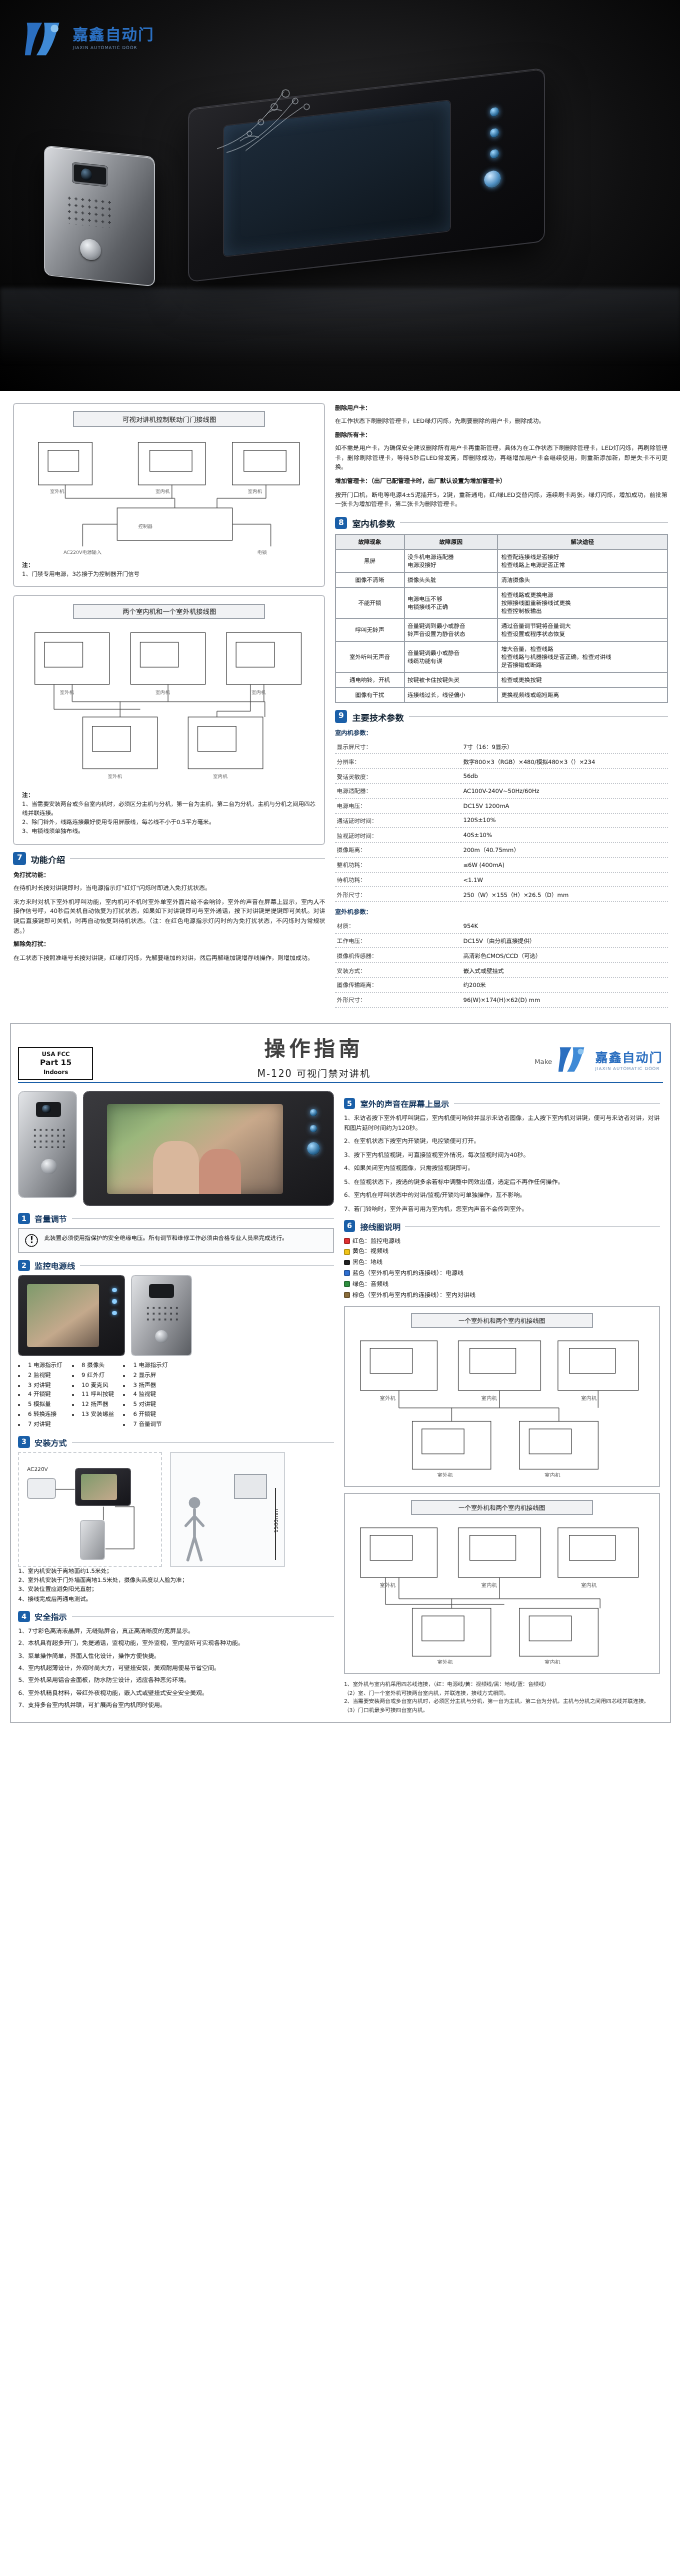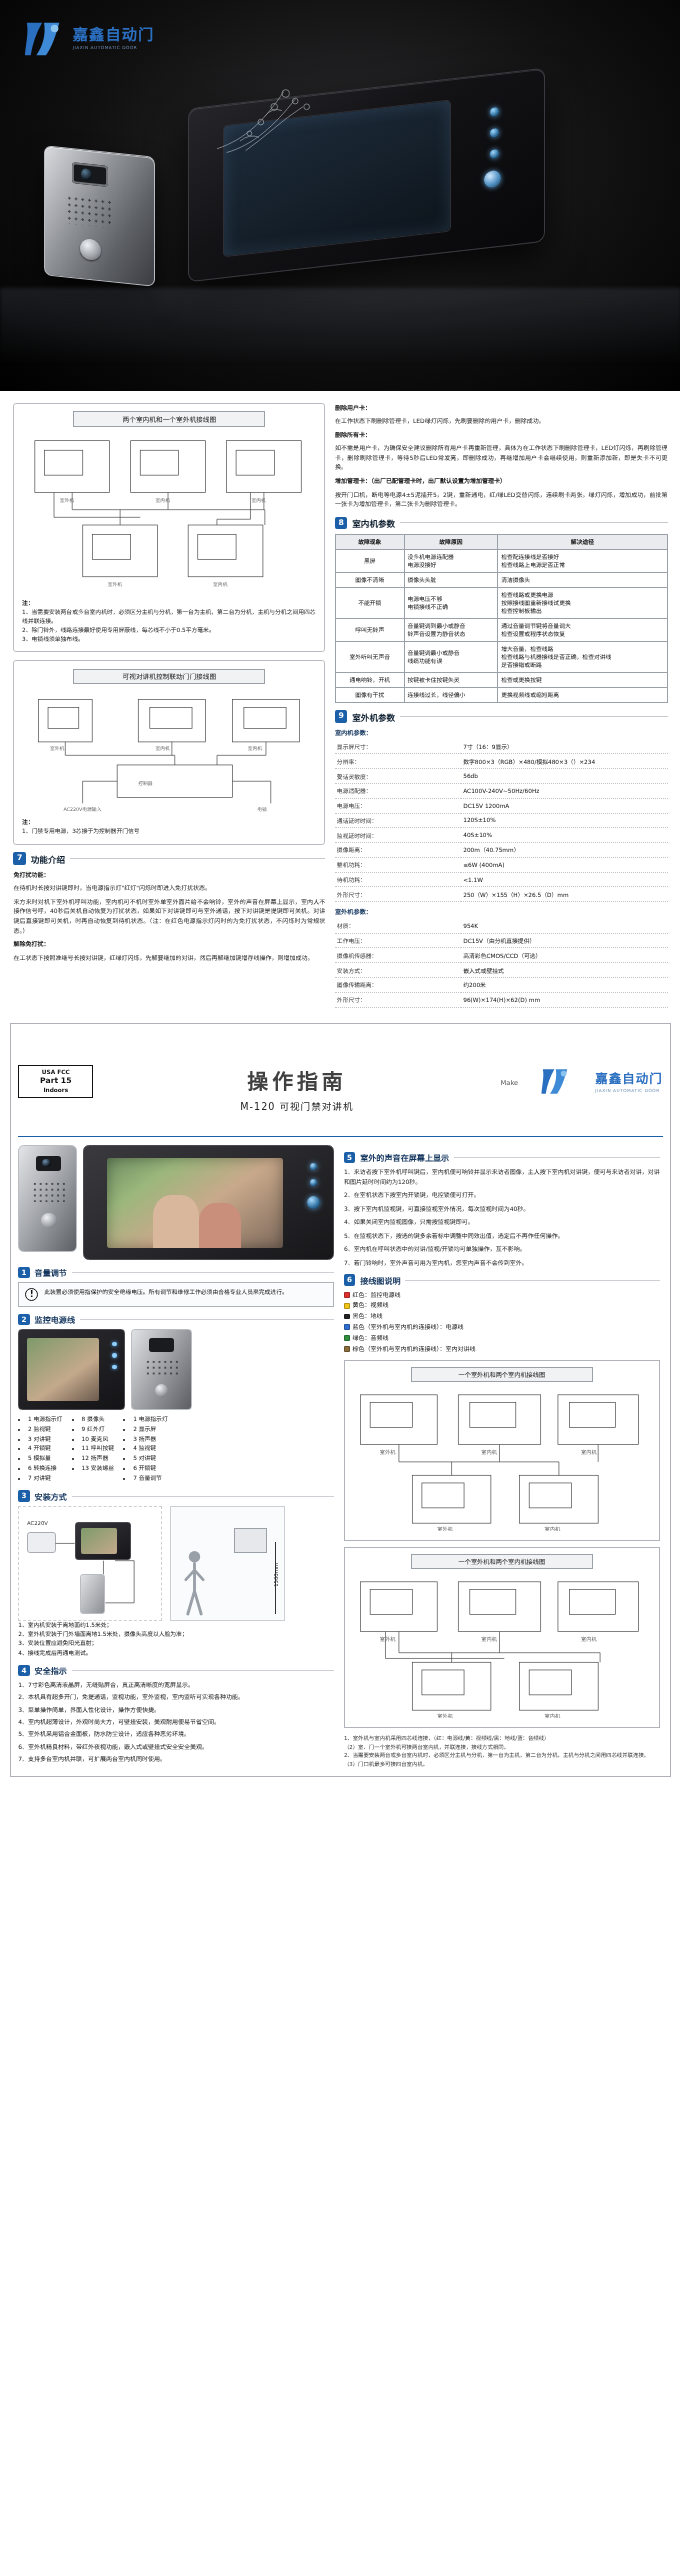--- a/index.html
+++ b/index.html
@@ -228,43 +228,42 @@
     font-size: 6.2px; font-weight: bold; margin: 4.8px 0 2.9px 0; color: #14365e;
   }
 
   
   .manual {
     margin: 5.8px 9.6px 13.4px 9.6px;
     border: 1px solid #aeb2b8;
     padding: 7.7px;
   }
   .manual-head {
-    display: flex; align-items: flex-start; justify-content: space-between;
+    display: flex; align-items: flex-end; justify-content: space-between;
     border-bottom: 1.9px solid #1a5fa8;
-    padding-bottom: 23px;
-    margin-top: 33px;
+    padding-bottom: 2px;
   }
   .fcc {
     width: 75px;
     border: 1.4px solid #111;
     text-align: center;
     font-size: 5.8px;
     line-height: 1.35;
     padding: 2.9px 1.9px;
     font-weight: bold;
   }
   .fcc .big { font-size: 7.7px; }
   .manual-title { text-align: center; flex: 1; }
   .manual-title .t1 {
     font-size: 21px; font-weight: bold; letter-spacing: 3.8px; color: #404040;
   }
   .manual-title .t2 {
     font-size: 9.6px; margin-top: 4.8px; color: #222; letter-spacing: 1px;
   }
-  .manual-logo { display: flex; align-items: center; gap: 22px; }
+  .manual-logo { display: flex; align-items: center; gap: 5px; }
   .manual-logo .make { font-size: 6.7px; color: #555; }
 
   .manual-body { display: flex; gap: 9.6px; margin-top: 7.7px; }
   .mcol { width: 316px; }
 
   .hero2 {
     display: flex; gap: 5.8px; align-items: flex-start; margin-bottom: 5.8px;
   }
   .dev-small {
     width: 59px; height: 107px;
@@ -466,20 +465,52 @@
       <div class="ds-cam"></div>
       <div class="ds-speaker"></div>
       <div class="ds-btn"></div>
     </div>
     <div class="reflection"></div>
   </div>
 
   <div class="tech">
 
     <div class="col-l">
+
+      <div class="panel">
+        <div class="panel-cap">可视对讲机控制联动门门接线图</div>
+        <svg class="wire-svg" width="288" height="123" viewBox="0 0 300 128">
+          <g stroke="#444" stroke-width="0.7" fill="none">
+            <rect x="14" y="10" width="56" height="44"></rect>
+            <rect x="118" y="10" width="70" height="44"></rect>
+            <rect x="216" y="10" width="70" height="44"></rect>
+            <rect x="24" y="18" width="32" height="22"></rect>
+            <rect x="130" y="18" width="44" height="22"></rect>
+            <rect x="228" y="18" width="44" height="22"></rect>
+            <rect x="96" y="78" width="120" height="34"></rect>
+            <path d="M42 54 L42 68 L156 68 L156 78"></path>
+            <path d="M153 54 L153 68"></path>
+            <path d="M251 54 L251 68 L200 68 L200 78"></path>
+            <path d="M96 95 L60 95 L60 118"></path>
+            <path d="M216 95 L256 95 L256 118"></path>
+          </g>
+          <g fill="#666" font-size="5" font-family="DejaVu Sans">
+            <text x="26" y="62">室外机</text>
+            <text x="136" y="62">室内机</text>
+            <text x="232" y="62">室内机</text>
+            <text x="118" y="99">控制器</text>
+            <text x="40" y="126">AC220V电源输入</text>
+            <text x="242" y="126">电锁</text>
+          </g>
+        </svg>
+        <div class="note">
+          <b>注：</b>
+          <div>1、门禁专用电源，3芯接于为控制器开门信号</div>
+        </div>
+      </div>
 
       <div class="panel">
         <div class="panel-cap">两个室内机和一个室外机接线图</div>
         <svg class="wire-svg" width="288" height="161" viewBox="0 0 300 168">
           <g stroke="#444" stroke-width="0.7" fill="none">
             <rect x="10" y="8" width="78" height="54"></rect>
             <rect x="110" y="8" width="78" height="54"></rect>
             <rect x="210" y="8" width="78" height="54"></rect>
             <rect x="60" y="96" width="78" height="54"></rect>
             <rect x="170" y="96" width="78" height="54"></rect>
@@ -504,52 +535,20 @@
           </g>
         </svg>
         <div class="note">
           <b>注：</b>
           <div>1、当需要安装两台或多台室内机时，必须区分主机与分机，第一台为主机，第二台为分机，主机与分机之间用四芯线并联连接。</div>
           <div>2、除门铃外，线路连接最好使用专用屏蔽线，每芯线不小于0.5平方毫米。</div>
           <div>3、电锁线须单独布线。</div>
         </div>
       </div>
 
-      <div class="panel">
-        <div class="panel-cap">可视对讲机控制联动门门接线图</div>
-        <svg class="wire-svg" width="288" height="123" viewBox="0 0 300 128">
-          <g stroke="#444" stroke-width="0.7" fill="none">
-            <rect x="14" y="10" width="56" height="44"></rect>
-            <rect x="118" y="10" width="70" height="44"></rect>
-            <rect x="216" y="10" width="70" height="44"></rect>
-            <rect x="24" y="18" width="32" height="22"></rect>
-            <rect x="130" y="18" width="44" height="22"></rect>
-            <rect x="228" y="18" width="44" height="22"></rect>
-            <rect x="96" y="78" width="120" height="34"></rect>
-            <path d="M42 54 L42 68 L156 68 L156 78"></path>
-            <path d="M153 54 L153 68"></path>
-            <path d="M251 54 L251 68 L200 68 L200 78"></path>
-            <path d="M96 95 L60 95 L60 118"></path>
-            <path d="M216 95 L256 95 L256 118"></path>
-          </g>
-          <g fill="#666" font-size="5" font-family="DejaVu Sans">
-            <text x="26" y="62">室外机</text>
-            <text x="136" y="62">室内机</text>
-            <text x="232" y="62">室内机</text>
-            <text x="118" y="99">控制器</text>
-            <text x="40" y="126">AC220V电源输入</text>
-            <text x="242" y="126">电锁</text>
-          </g>
-        </svg>
-        <div class="note">
-          <b>注：</b>
-          <div>1、门禁专用电源，3芯接于为控制器开门信号</div>
-        </div>
-      </div>
-
       <div class="sec-head">
         <span class="sec-num">7</span>
         <span class="sec-title">功能介绍</span>
         <span class="sec-rule"></span>
       </div>
       <div class="body-text">
         <p class="lead">免打扰功能：</p>
         <p>在待机时长按对讲键即时，当电源指示灯"红灯"闪烁时即进入免打扰状态。</p>
         <p>来方来时对机下室外机呼叫功能，室内机可不机时室外单室外面片给不会响铃，室外的声音在屏幕上显示，室内人不接作信号呼，40秒后关机自动恢复为打扰状态，如果如下对讲键即可与室外通话，按下对讲键是提键即可关机。对讲键后直接键即可关机，时再自动恢复到待机状态。（注：在红色电源指示灯闪时的为免打扰状态，不闪烁时为常规状态。）</p>
         <p class="lead">解除免打扰：</p>
@@ -625,21 +624,21 @@
             <tr>
               <td class="c" style="white-space: pre-line;">图像有干扰</td>
               <td style="white-space: pre-line;">连接线过长，线径偏小</td>
               <td style="white-space: pre-line;">更换视频线或缩短距离</td>
             </tr>
           </tbody>
       </table>
 
       <div class="sec-head">
         <span class="sec-num">9</span>
-        <span class="sec-title">室外机参数</span>
+        <span class="sec-title">主要技术参数</span>
         <span class="sec-rule"></span>
       </div>
       <div class="spec-sub">室内机参数：</div>
       <table class="spec">
           <tbody id="spec-indoor">
             <tr>
               <td class="k">显示屏尺寸：</td>
               <td class="v">7寸（16：9显示）</td>
             </tr>
             <tr>

